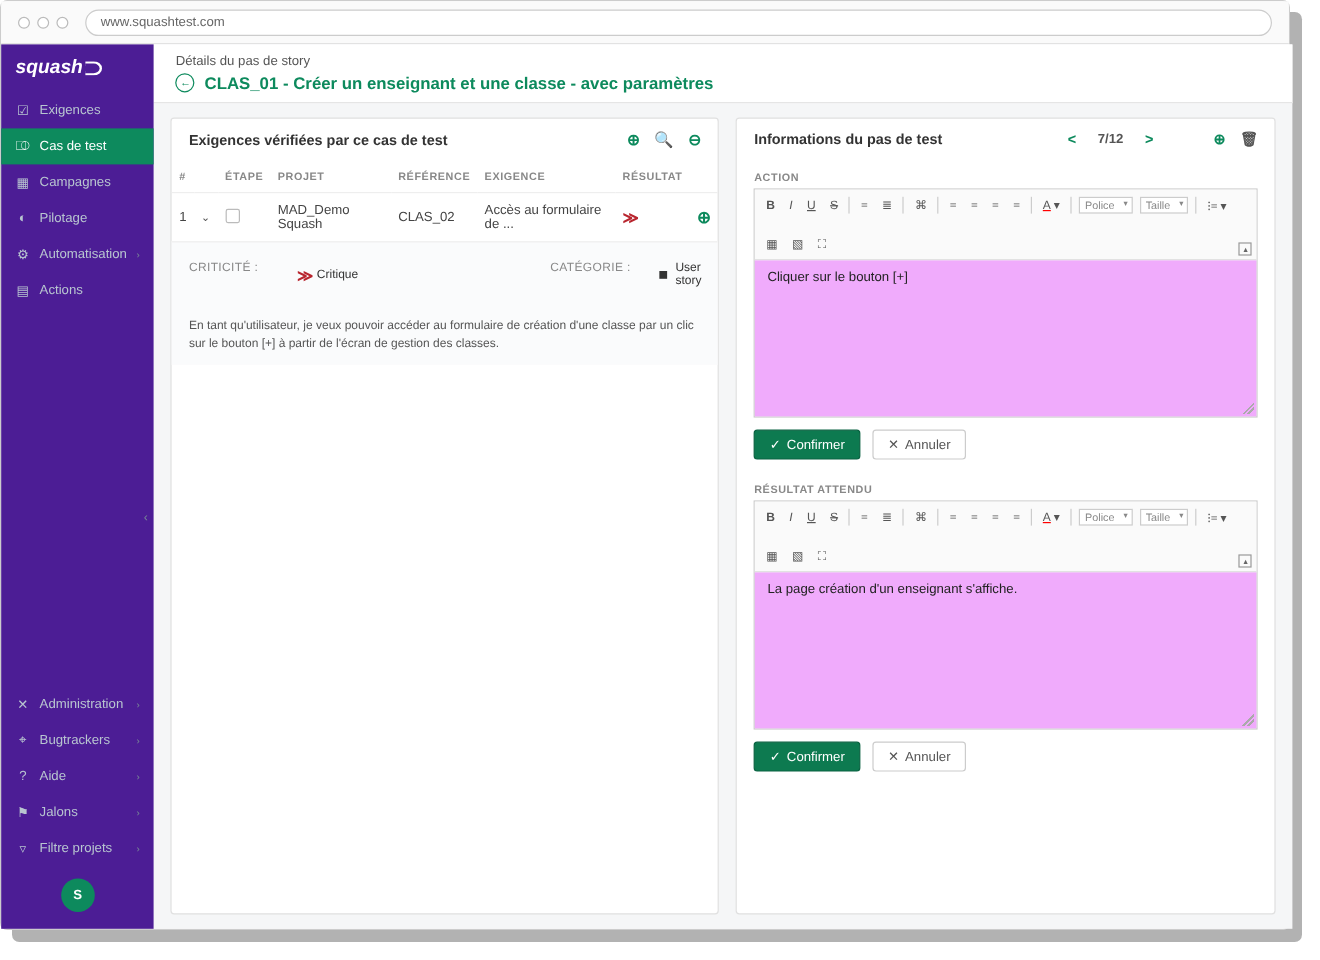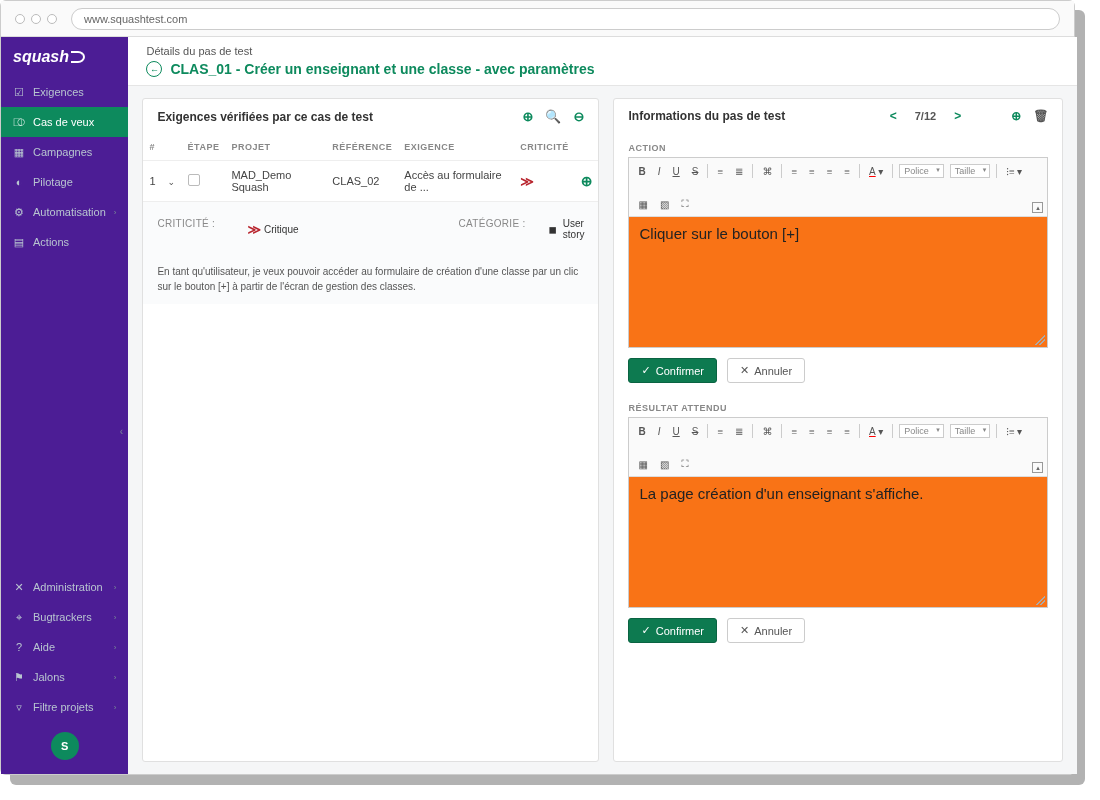--- a/index.html
+++ b/index.html
@@ -46,21 +46,21 @@
 .dval{color:#333;display:flex;align-items:center;gap:6px}
 .stdot{width:10px;height:10px;border-radius:50%;background:#0b74c4;display:inline-block}
 .desc{color:#555;line-height:1.5;margin-top:18px}
 .seclab{font-size:9px;color:#888;letter-spacing:.5px;padding:10px 14px 4px;font-weight:600}
 .editor{margin:0 14px 6px;border:1px solid #ccc}
 .tbar{background:#fafafa;border-bottom:1px solid #ddd;padding:4px 6px;display:flex;align-items:center;gap:6px;flex-wrap:wrap;font-size:10px;color:#555;position:relative}
 .tbar .sep{width:1px;height:14px;background:#ccc}
 .tbtn{padding:2px 3px;cursor:pointer;font-family:serif}
 .tsel{border:1px solid #ccc;font-size:9px;padding:1px 14px 1px 4px;color:#888;background:#fff;position:relative}
 .tsel::after{content:"▾";position:absolute;right:3px;font-size:7px}
-.edbody{min-height:130px;padding:8px 10px;font-size:15px;color:#222;position:relative;background:#f97316}
+.edbody{min-height:130px;padding:8px 10px;font-size:11px;color:#222;position:relative;background:#f0abfc}
 .resize{position:absolute;bottom:2px;right:2px;width:10px;height:10px;background:linear-gradient(135deg,transparent 50%,#aaa 50%,#aaa 60%,transparent 60%,transparent 70%,#aaa 70%,#aaa 80%,transparent 80%)}
 .collbtn{position:absolute;right:4px;bottom:3px;width:11px;height:11px;border:1px solid #999;font-size:7px;display:flex;align-items:center;justify-content:center;color:#666;cursor:pointer}
 .btns{padding:4px 14px 10px;display:flex;gap:10px}
 .btn{font-size:11px;padding:5px 12px;border-radius:3px;cursor:pointer;display:flex;align-items:center;gap:5px}
 .btn.primary{background:#0d7a50;color:#fff;border:1px solid #0a6342}
 .btn.sec{background:#fff;border:1px solid #ccc;color:#555}
 .row2{display:flex;gap:40px}
 .expand{width:8px;display:inline-block;transform:rotate(0);font-size:9px;color:#555}
 .del{color:#555;cursor:pointer}
 .flexend{margin-left:auto;display:flex;gap:12px;align-items:center}
@@ -82,21 +82,21 @@
    <div class="logo">
           <span style="border:none;width:auto;height:auto">squash</span>
           <span></span>
         </div>
    <div class="navitem">
           <span class="nicon">☑</span>
           <span>Exigences</span>
         </div>
    <div class="navitem active">
           <span class="nicon">⎄</span>
-          <span>Cas de veux</span>
+          <span>Cas de test</span>
         </div>
    <div class="navitem">
           <span class="nicon">▦</span>
           <span>Campagnes</span>
         </div>
    <div class="navitem">
           <span class="nicon">◐</span>
           <span>Pilotage</span>
         </div>
    <div class="navitem">
@@ -132,21 +132,21 @@
         </div>
    <div class="navitem">
           <span class="nicon">▿</span>
           <span>Filtre projets</span>
           <span class="chev">›</span>
         </div>
    <div class="avatar">S</div>
   </div>
   <div class="content">
    <div class="chead">
-    <div class="crumb">Détails du pas de test</div>
+    <div class="crumb">Détails du pas de story</div>
     <div class="ctitle">
             <span class="back">←</span>
             <span>CLAS_01 - Créer un enseignant et une classe - avec paramètres</span>
           </div>
    </div>
    <div class="panels">
     <div class="panel pleft">
      <div class="phead">
               <span>Exigences vérifiées par ce cas de test</span>
       <div class="tools">
@@ -157,21 +157,21 @@
      </div>
      <table>
       <tbody>
                 <tr>
        <th>#</th>
        <th></th>
        <th>ÉTAPE</th>
        <th>PROJET</th>
        <th>RÉFÉRENCE</th>
        <th>EXIGENCE</th>
-       <th>CRITICITÉ</th>
+       <th>RÉSULTAT</th>
                   <th></th>
       </tr>
       <tr>
        <td>1</td>
        <td><span class="expand">⌄</span></td>
        <td><span class="chk"></span></td>
        <td>MAD_Demo Squash</td>
        <td>CLAS_02</td>
        <td>Accès au formulaire de ...</td>
        <td><span class="crit">≫</span></td>

